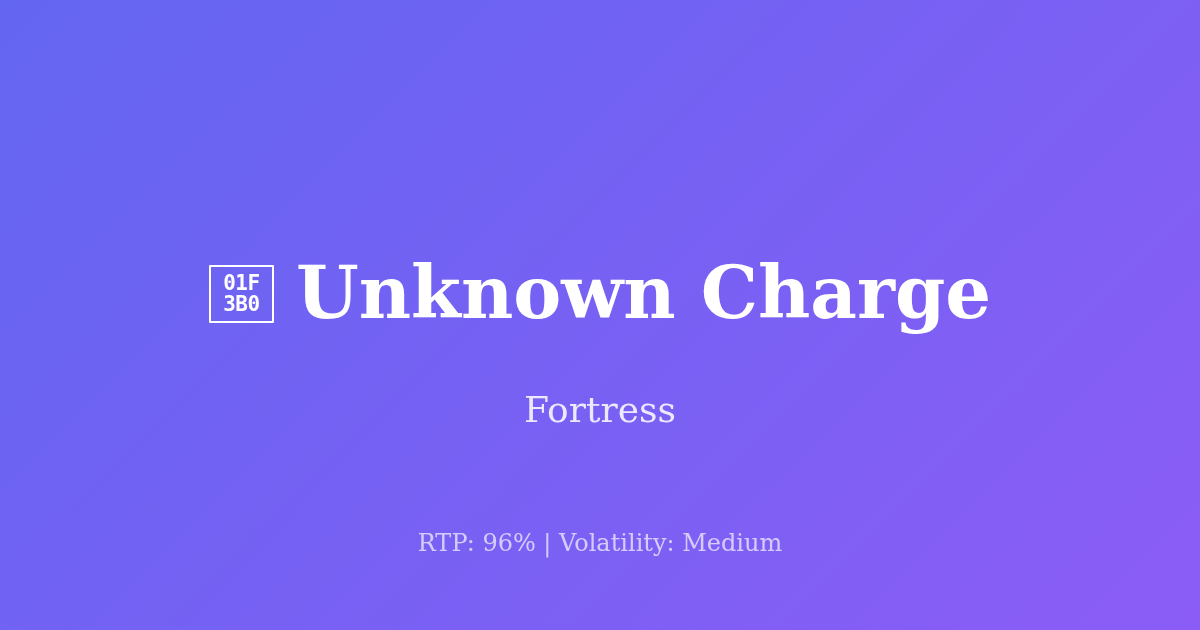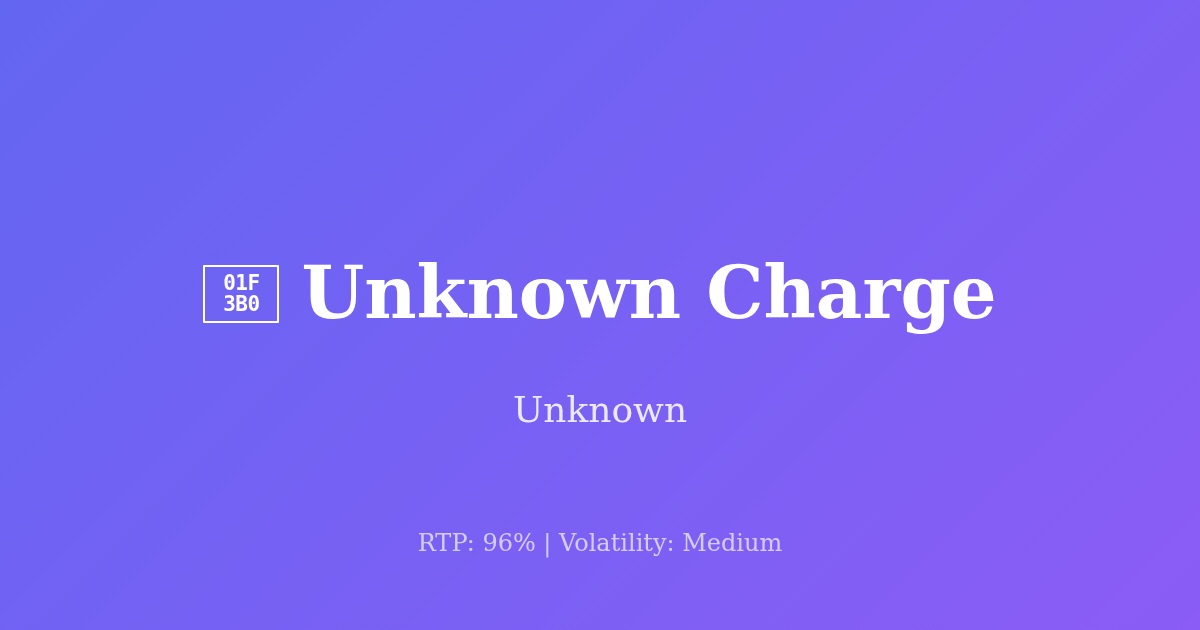--- a/index.html
+++ b/index.html
@@ -61,21 +61,21 @@
     white-space: nowrap;
   }
 
   
   .tofu-glyph {
     display: inline-flex;
     flex-direction: column;
     align-items: center;
     justify-content: center;
     box-sizing: border-box;
-    width: 76px;
+    width: 65px;
     height: 58px;
     border: 2px solid #ffffff;
     border-radius: 1px;
     padding: 2px 1px;
     font-family: "DejaVu Sans Mono", "Liberation Mono", monospace;
     font-weight: bold;
     font-size: 21px;
     line-height: 1.04;
     color: #ffffff;
     letter-spacing: -0.5px;
@@ -137,21 +137,21 @@
   <div class="hero-block">
 
     <h1 class="game-title">
       <span class="tofu-glyph">
         <span class="tofu-row">01F</span>
         <span class="tofu-row">3B0</span>
       </span>
       <span class="game-title-text">Unknown Charge</span>
     </h1>
 
-    <p class="game-subtitle">Unknown</p>
+    <p class="game-subtitle">Fortress</p>
 
   </div>
 
   <div class="card-footer">
     <p class="game-meta">RTP: 96% | Volatility: Medium</p>
   </div>
 
 </div>
 
 </body></html>

